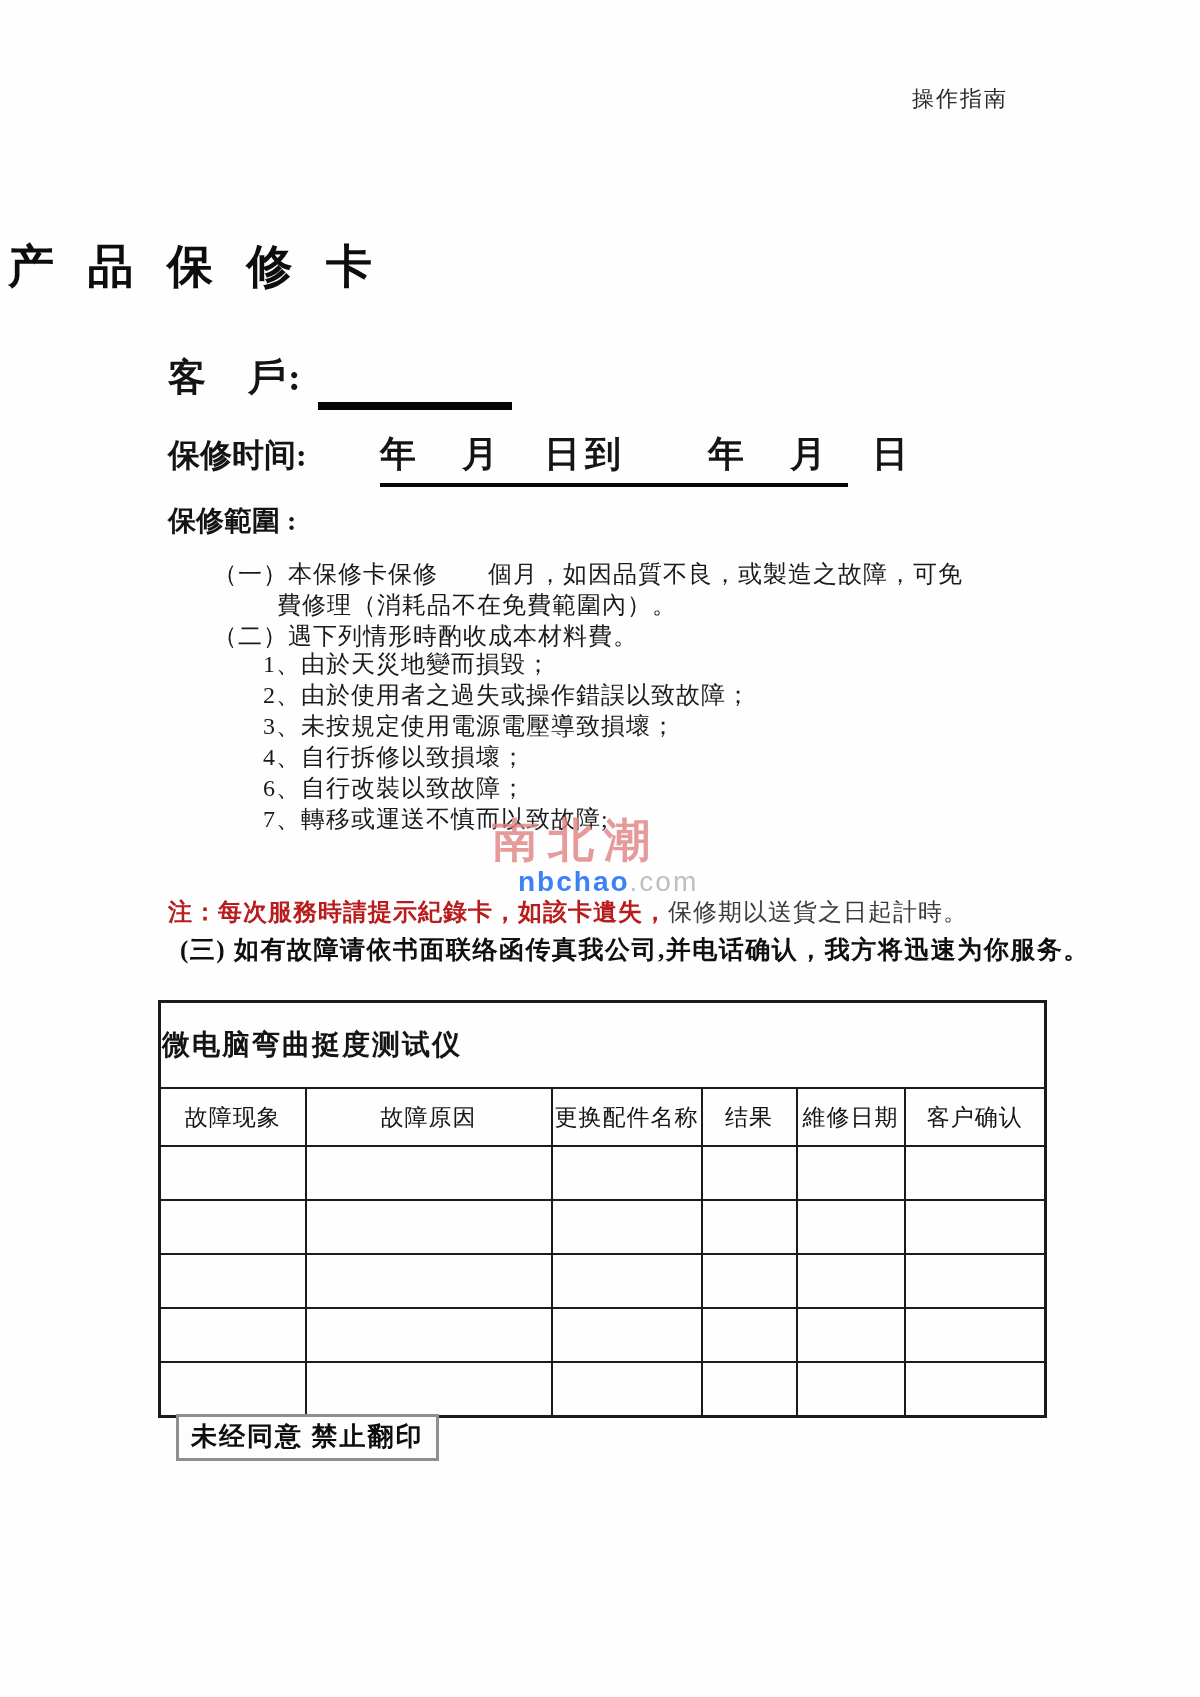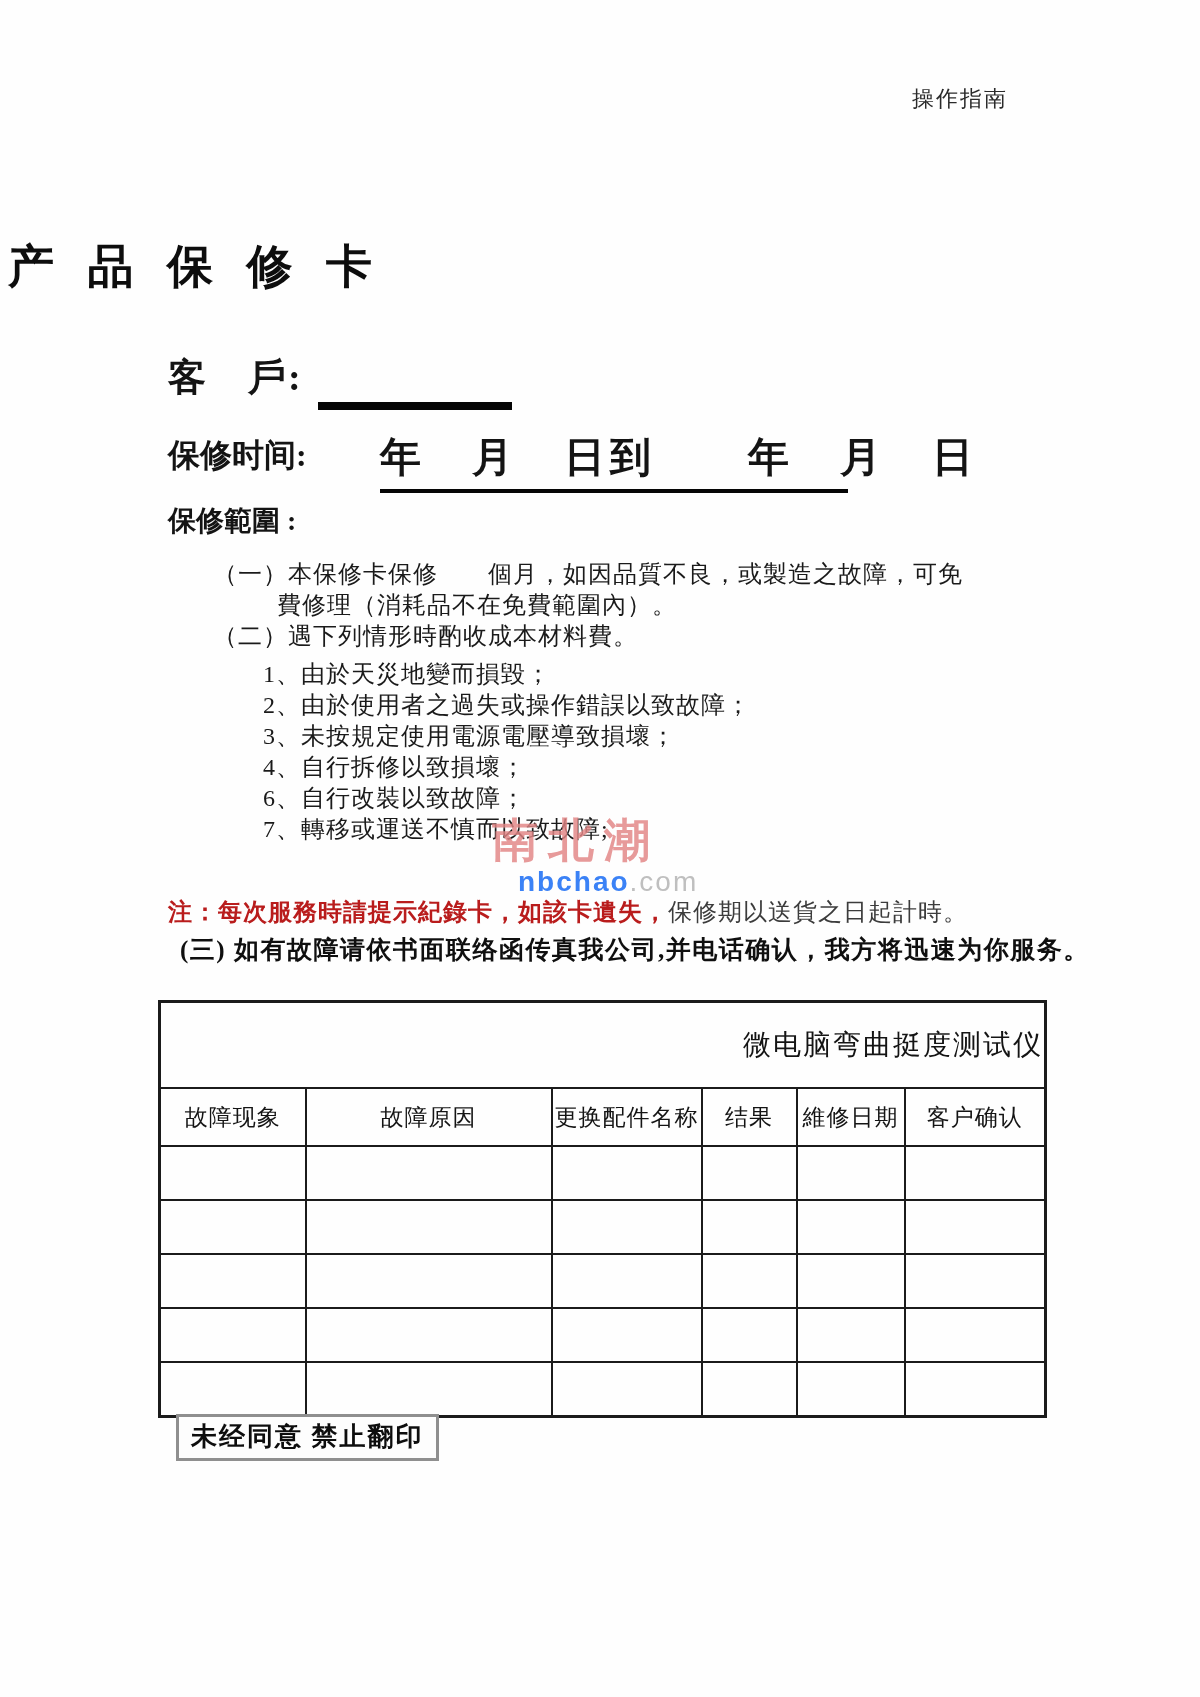--- a/index.html
+++ b/index.html
@@ -21,32 +21,32 @@
     text-align:left;font-size:46px;font-weight:bold;
     letter-spacing:6px;word-spacing:10px;color:#0d0d0d;
   }
 
   .customer-label{left:168px;top:352px;font-size:38px;font-weight:bold;letter-spacing:2px;}
   .customer-line{left:318px;top:402px;width:194px;height:8px;background:#050505;}
 
   .warranty-label{left:168px;top:434px;font-size:32px;font-weight:bold;}
   .warranty-value{
     left:380px;top:430px;width:468px;
-    font-size:41px;font-weight:bold;letter-spacing:5px;
+    font-size:36px;font-weight:bold;letter-spacing:5px;
     border-bottom:4px solid #050505;padding-bottom:4px;
   }
 
   .scope-heading{left:168px;top:502px;font-size:28px;font-weight:bold;}
 
   .clause{font-size:24px;letter-spacing:1px;color:#1a1a1a;}
   .clause-1a{left:213px;top:558px;}
   .clause-1b{left:277px;top:589px;}
   .clause-2{left:213px;top:620px;}
 
-  .scope-items{left:263px;top:649px;font-size:24px;line-height:31px;letter-spacing:1px;color:#1a1a1a;margin-top:10px;}
+  .scope-items{left:263px;top:649px;font-size:24px;line-height:31px;letter-spacing:1px;color:#1a1a1a;}
 
   .watermark{left:492px;top:810px;z-index:5;text-align:left;}
   .wm-brand{
     font-size:46px;font-weight:bold;letter-spacing:10px;
     opacity:.82;white-space:nowrap;
     text-shadow:1px 1px 0 rgba(255,255,255,.25);
   }
   .wm-domain{margin-top:-6px;margin-left:26px;font-family:"Liberation Sans","DejaVu Sans",sans-serif;font-size:28px;letter-spacing:2px;white-space:nowrap;}
   .wm-domain .wm-b{font-weight:bold;color:#3b82f6;}
   .wm-domain .wm-l{color:#bfbfbf;}
@@ -60,22 +60,22 @@
   table.repair-table{
     position:absolute;left:158px;top:1000px;width:886px;
     border-collapse:collapse;table-layout:fixed;
     background:#fefefe;
   }
   table.repair-table,
   table.repair-table td,
   table.repair-table th{border:2px solid #1b1b1b;}
   table.repair-table{border-width:3px;}
   tr.title-row td{
-    height:82px;text-align:right;vertical-align:middle;
-    font-size:28px;font-weight:normal;letter-spacing:2px;border-bottom-width:2px;
+    height:82px;text-align:left;vertical-align:middle;
+    font-size:28px;font-weight:bold;letter-spacing:2px;border-bottom-width:2px;
   }
   tr.header-row th{
     height:54px;text-align:center;vertical-align:middle;
     font-size:23px;font-weight:normal;letter-spacing:1px;
   }
   tbody.rows td{height:50px;}
 
   .stamp{
     left:176px;top:1414px;
     border:3px solid #8f8f8f;

